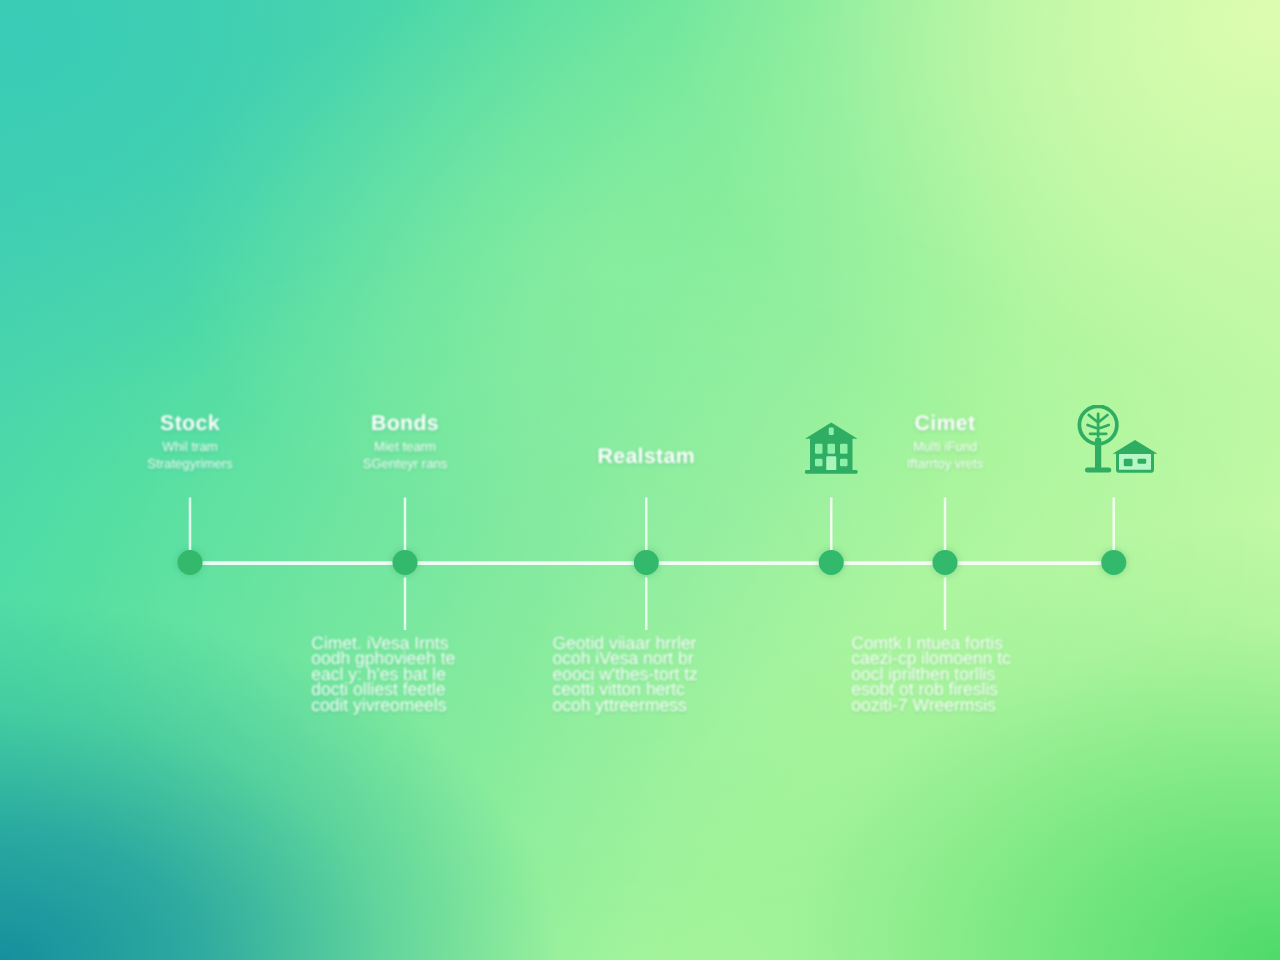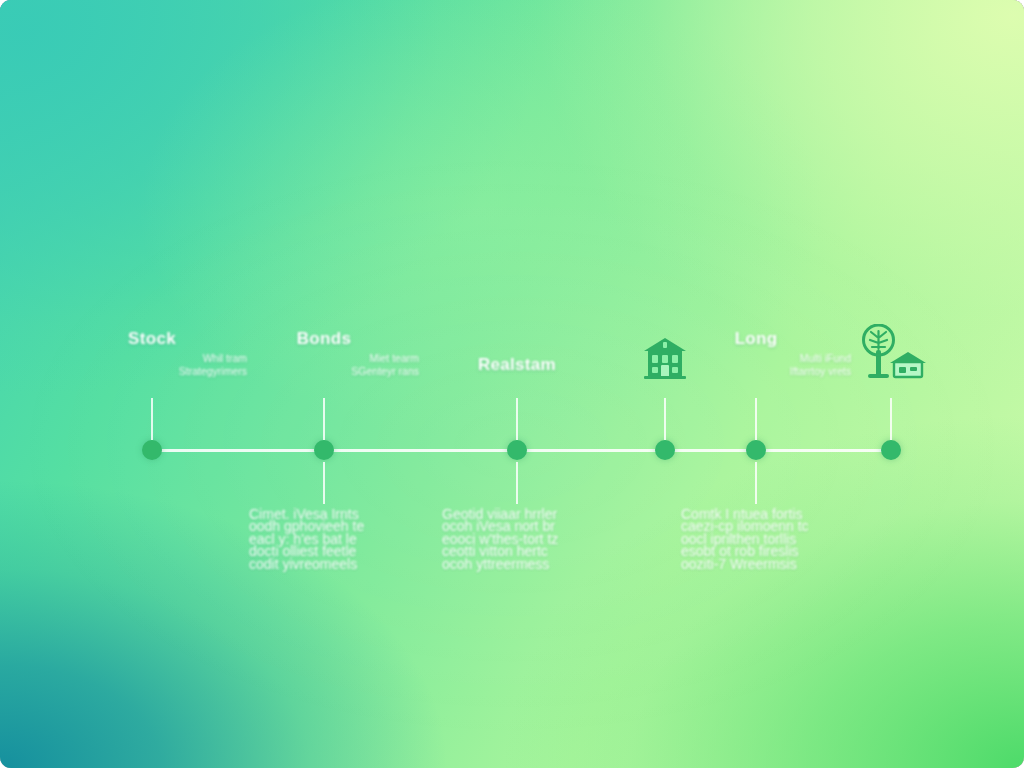--- a/index.html
+++ b/index.html
@@ -11,21 +11,20 @@
     overflow: hidden;
     font-family: "Liberation Sans", sans-serif;
   }
 
   #canvas {
     position: relative;
     width: 1024px;
     height: 768px;
     overflow: hidden;
     background-color: #a21caf;
-    border-radius: 11px;
   }
 
   
   .bg-layer {
     position: absolute;
     inset: 0;
     pointer-events: none;
   }
   .bg-base {
     background: linear-gradient(118deg,
@@ -140,21 +139,20 @@
     letter-spacing: 0.3px;
     line-height: 20px;
     margin-bottom: 3px;
     white-space: nowrap;
   }
   .label-sub {
     font-size: 10.5px;
     line-height: 13px;
     font-weight: normal;
     opacity: 0.93;
-    text-align: right;
   }
 
   
   .icon-above {
     position: absolute;
     bottom: 68px;
     left: 50%;
     transform: translateX(-50%);
     width: 80px;
     height: 60px;
@@ -259,21 +257,21 @@
             <rect x="20" y="31" width="8" height="12" rx="1" fill="#a9f5bd"></rect>
             <rect x="3" y="42" width="42" height="3" rx="1" fill="#2fae63"></rect>
           </svg>
         </div>
       </div>
       <div class="node" style="left: 756px;">
         <div class="node-dot"></div>
         <div class="stem stem-up"></div>
         <div class="stem stem-down"></div>
         <div class="label-above">
-          <div class="label-title">Long</div>
+          <div class="label-title">Cimet</div>
           <div class="label-sub">
             <div>Multi iFund</div>
             <div>Iftarrtoy vrets</div>
           </div>
         </div>
         <div class="desc-below">
           <div class="desc-line">Comtk I ntuea fortis</div>
           <div class="desc-line">caezi-cp ilomoenn tc</div>
           <div class="desc-line">oocl iprilthen torllis</div>
           <div class="desc-line">esobt ot rob fireslis</div>

